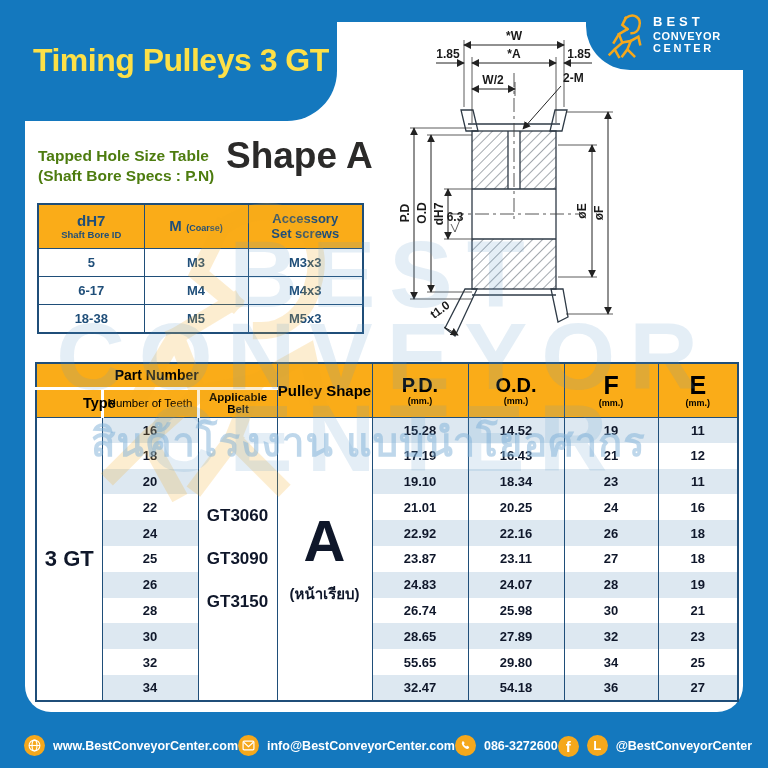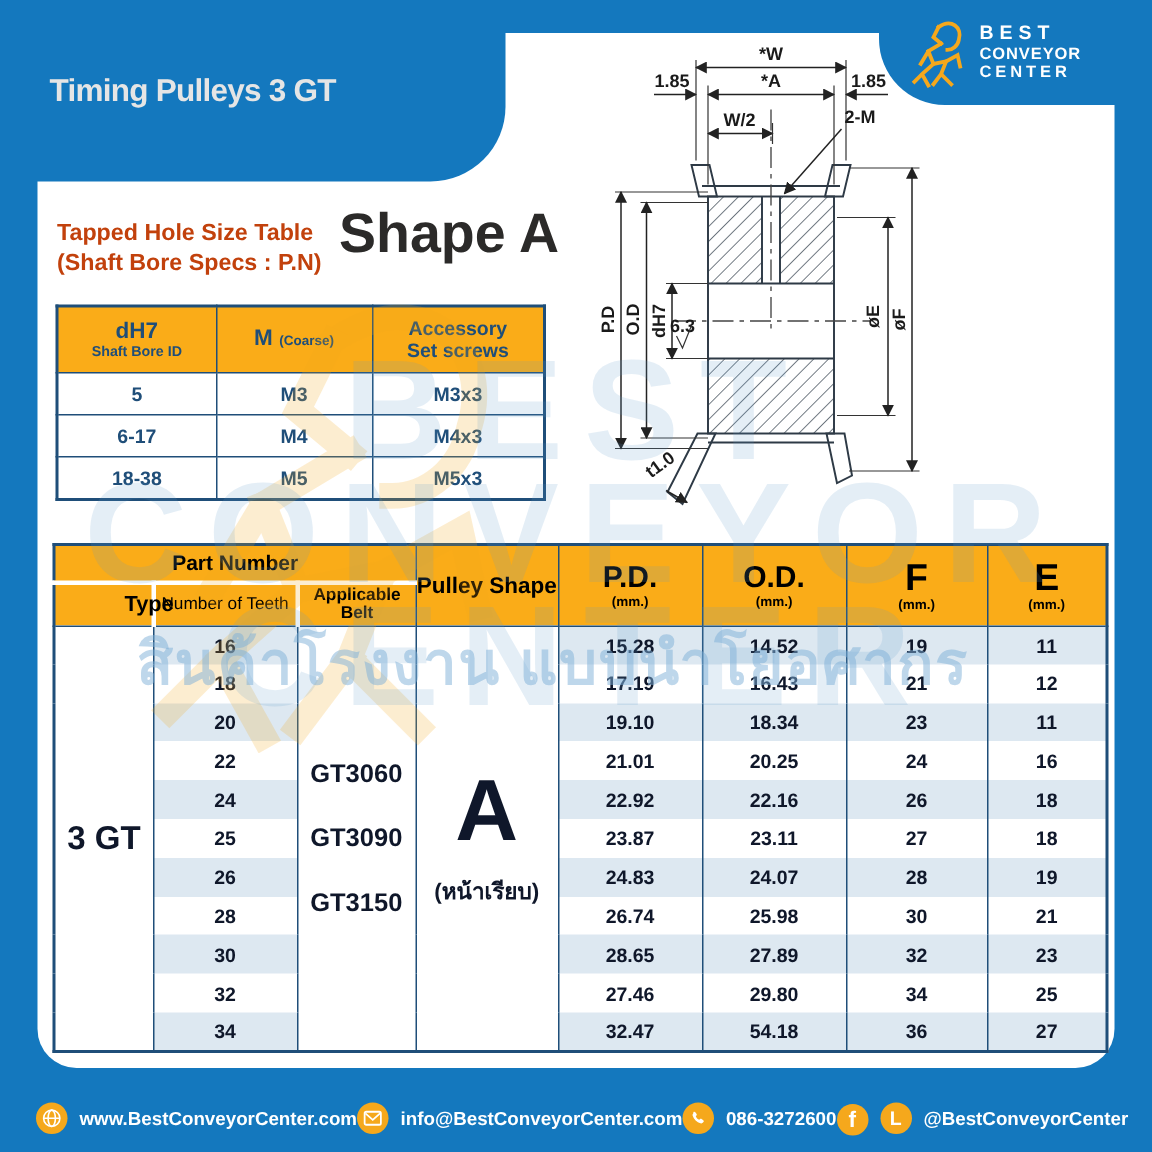--- a/index.html
+++ b/index.html
@@ -6,21 +6,21 @@
   body { width:768px; height:768px; font-family:"Liberation Sans", sans-serif; }
   .page { position:relative; width:768px; height:768px; background:#1478BE; overflow:hidden; }
 
   .white-panel { position:absolute; left:25px; top:22px; width:718px; height:690px;
                  background:#ffffff; border-radius:26px; }
 
   
   .title-block { position:absolute; left:0; top:0; width:337px; height:121px;
                  background:#1478BE; border-bottom-right-radius:50px;
                  display:flex; align-items:center; padding-left:33px; z-index:10; }
-  .page-title { color:#e5e5e5; font-size:21px; font-weight:800; letter-spacing:-0.5px; }
+  .page-title { color:#fde047; font-size:32px; font-weight:800; letter-spacing:-0.5px; }
 
   
   .logo-block { position:absolute; right:0; top:0; width:182px; height:70px;
                 background:#1478BE; border-bottom-left-radius:44px;
                 display:flex; align-items:center; gap:7px; padding-left:16px; z-index:10; }
   .goat { stroke:#F5A81C; fill:none; stroke-width:3; stroke-linecap:square; }
   .brand-text { color:#ffffff; font-weight:800; line-height:1.12; }
   .brand-text .l1 { font-size:13px; letter-spacing:4px; }
   .brand-text .l2 { font-size:11px; letter-spacing:0.6px; }
   .brand-text .l3 { font-size:11px; letter-spacing:2.6px; }
@@ -30,21 +30,21 @@
   .wm-goat { left:30px; top:160px; opacity:0.20; z-index:4; }
   .wm-letters { left:0; top:0; width:718px; z-index:5; text-align:center;
                 color:rgba(95,152,203,0.17); font-weight:800; letter-spacing:14px; }
   .wm-letters div { position:absolute; width:718px; font-size:95px; }
   .wm-l1 { top:198px; } .wm-l2 { top:280px; } .wm-l3 { top:362px; }
   .wm-thai { left:66px; top:388px; z-index:6; font-size:40px; font-weight:800;
              color:rgba(125,176,216,0.5); white-space:nowrap; letter-spacing:1px; }
 
   
   .spec-heading { position:absolute; left:13px; top:124px; z-index:3;
-                  color:#c2410c; font-size:15.5px; font-weight:800; line-height:1.3; }
+                  color:#4d7c0f; font-size:15.5px; font-weight:800; line-height:1.3; }
   .shape-title { position:absolute; left:201px; top:113px; z-index:3;
                  color:#2B2A29; font-size:37px; font-weight:800; }
 
   table { border-collapse:collapse; background:transparent; }
   .spec-table { position:absolute; left:12px; top:181px; width:325px; z-index:3;
                 border:2.5px solid #1F4E79; table-layout:fixed; }
   .spec-table th, .spec-table td { border:1.6px solid #1F4E79; text-align:center; }
   .spec-table th { background:#FAAC18; color:#1F4E79; height:44px; }
   .spec-table td { height:28.3px; color:#1F4E79; font-weight:800; font-size:13px; background:#fff; }
   .sh-main { font-size:15px; font-weight:800; display:block; line-height:1.15; }
@@ -361,21 +361,21 @@
           </tr>
           <tr class="striped">
             <td class="data-cell">30</td>
             <td class="data-cell">28.65</td>
             <td class="data-cell">27.89</td>
             <td class="data-cell">32</td>
             <td class="data-cell">23</td>
           </tr>
           <tr>
             <td class="data-cell">32</td>
-            <td class="data-cell">27.46</td>
+            <td class="data-cell">55.65</td>
             <td class="data-cell">29.80</td>
             <td class="data-cell">34</td>
             <td class="data-cell">25</td>
           </tr>
           <tr class="striped">
             <td class="data-cell">34</td>
             <td class="data-cell">32.47</td>
             <td class="data-cell">54.18</td>
             <td class="data-cell">36</td>
             <td class="data-cell">27</td>

